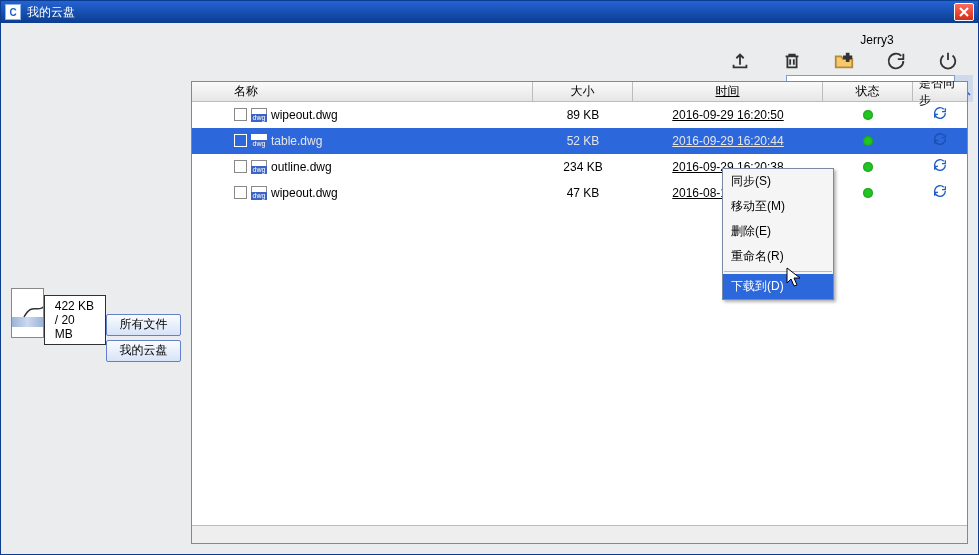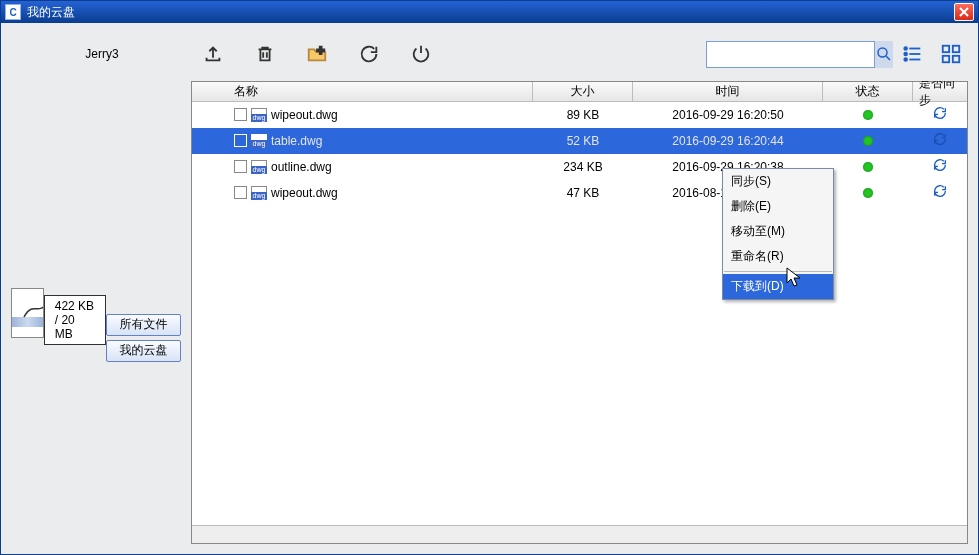--- a/index.html
+++ b/index.html
@@ -7,21 +7,21 @@
 
 .window { width: 979px; height: 555px; background: #0a3d8f; border: 1px solid #0a3d8f; display: flex; flex-direction: column; }
 
 .titlebar { height: 22px; background: linear-gradient(to bottom,#2563d4,#0a3d8f); display: flex; align-items: center; padding: 0 4px; color: #fff; }
 .titlebar .app-icon { width: 16px; height: 16px; background: #fff; margin-right: 6px; display:flex; align-items:center; justify-content:center; color:#1f5fc9; font-weight:bold; font-size:10px; border:1px solid #8fb3e6;}
 .titlebar .title { flex: 1; font-weight: normal; font-size: 12px; }
 .titlebar .close { width: 20px; height: 18px; background: linear-gradient(to bottom,#ff6b5a,#d62b1a); border:1px solid #fff; border-radius:2px; display:flex; align-items:center; justify-content:center; color:#fff; font-weight:bold; cursor:pointer;}
 
 .client { flex:1; background:#eaecee; padding:10px; display:flex; flex-direction:column; }
 
-.topbar { display:flex; align-items:center; height:48px; padding:0 6px 6px 6px; }
+.topbar { display:flex; align-items:flex-end; height:48px; padding:0 6px 6px 6px;flex-direction:column; }
 .left-user { width:170px; text-align:center; font-size:12px;}
 .toolbar { display:flex; gap:24px; padding-left:12px; align-items:center;}
 .tool-btn { width:28px; height:28px; display:flex; align-items:center; justify-content:center; color:#333; cursor:pointer;}
 .tool-btn svg{ width:22px; height:22px; stroke:#333; stroke-width:2; fill:none;}
 .tool-folder svg path.folder-body{ fill:#f6c96a; stroke:#b8893b;}
 .tool-folder svg .plus{ fill:#e3322e;}
 
 .spacer{flex:1;}
 .searchbox{ display:flex; align-items:center; border:1px solid #7a9fd4; background:#fff; height:27px; width:176px;}
 .search-input{ flex:1; border:none; outline:none; padding:0 6px; font-size:12px; height:100%; background:transparent;}
@@ -38,21 +38,21 @@
 .thumb svg{position:absolute; top:4px; left:8px;}
 .quota{ margin-top:14px; border:1px solid #303030; background:#fff; padding:3px 10px; font-size:12px;}
 .nav-btns{ margin-top:50px; width:156px; display:flex; flex-direction:column; gap:4px;}
 .nav-btn{ height:22px; border:1px solid #6381c8; background:linear-gradient(to bottom,#fafcff,#d7e3f7); border-radius:2px; display:flex; align-items:center; justify-content:center; cursor:pointer; font-size:12px;}
 
 .filegrid{ flex:1; border:1px solid #888; background:#fff; display:flex; flex-direction:column; position:relative;}
 .grid-header{ display:flex; height:20px; background:linear-gradient(to bottom,#fafafa,#e6e6e6); border-bottom:1px solid #bcbcbc;}
 .grid-header .col{ border-right:1px solid #bcbcbc; padding:2px 6px; font-size:12px; display:flex; align-items:center;}
 .col-name{flex:0 0 305px;margin-left:36px;}
 .col-size{flex:0 0 100px; justify-content:center;}
-.col-time{flex:0 0 190px; justify-content:center;}
+.col-time{flex:0 0 190px; justify-content:center;text-decoration:underline;}
 .col-status{flex:0 0 90px; justify-content:center;}
 .col-sync{flex:1; justify-content:center; border-right:none !important;}
 
 .grid-body{flex:1; overflow:auto; position:relative;}
 .row{ display:flex; height:26px; align-items:center; border-bottom:1px solid transparent;}
 .row .cell{ padding:0 6px; font-size:12px; display:flex; align-items:center;}
 .row .col-name{ gap:4px;}
 .row .chk{ width:13px; height:13px; border:1px solid #888; background:#fff; cursor:pointer;}
 .row.selected .chk{border-color:#fff; background:transparent;}
 .row .dwg-icon{ width:16px; height:14px; background:#fff; border:1px solid #8a8a8a; position:relative;}
@@ -255,22 +255,22 @@
               </div>
             <div class="cell col-sync">
                 <span class="sync-ico"><svg viewBox="0 0 24 24">
                     <path d="M20 12 a8 8 0 1 1 -2.3 -5.6 M20 5 v5 h-5 M4 12 a8 8 0 0 0 13.7 5.6 M4 19 v-5 h5"></path>
                   </svg></span>
               </div>
           </div>
 
           <div class="context-menu">
             <div class="context-item">同步(S)</div>
+            <div class="context-item">移动至(M)</div>
             <div class="context-item">删除(E)</div>
-            <div class="context-item">移动至(M)</div>
             <div class="context-item">重命名(R)</div>
             <div class="context-sep"></div>
             <div class="context-item hl">下载到(D)</div>
           </div>
 
           <div class="cursor">
             <svg viewBox="0 0 18 22">
                 <path d="M1 1 L1 16 L5 12 L8 19 L11 18 L8 11 L14 11 Z" fill="#fff" stroke="#000" stroke-width="1"></path>
               </svg>
           </div>

